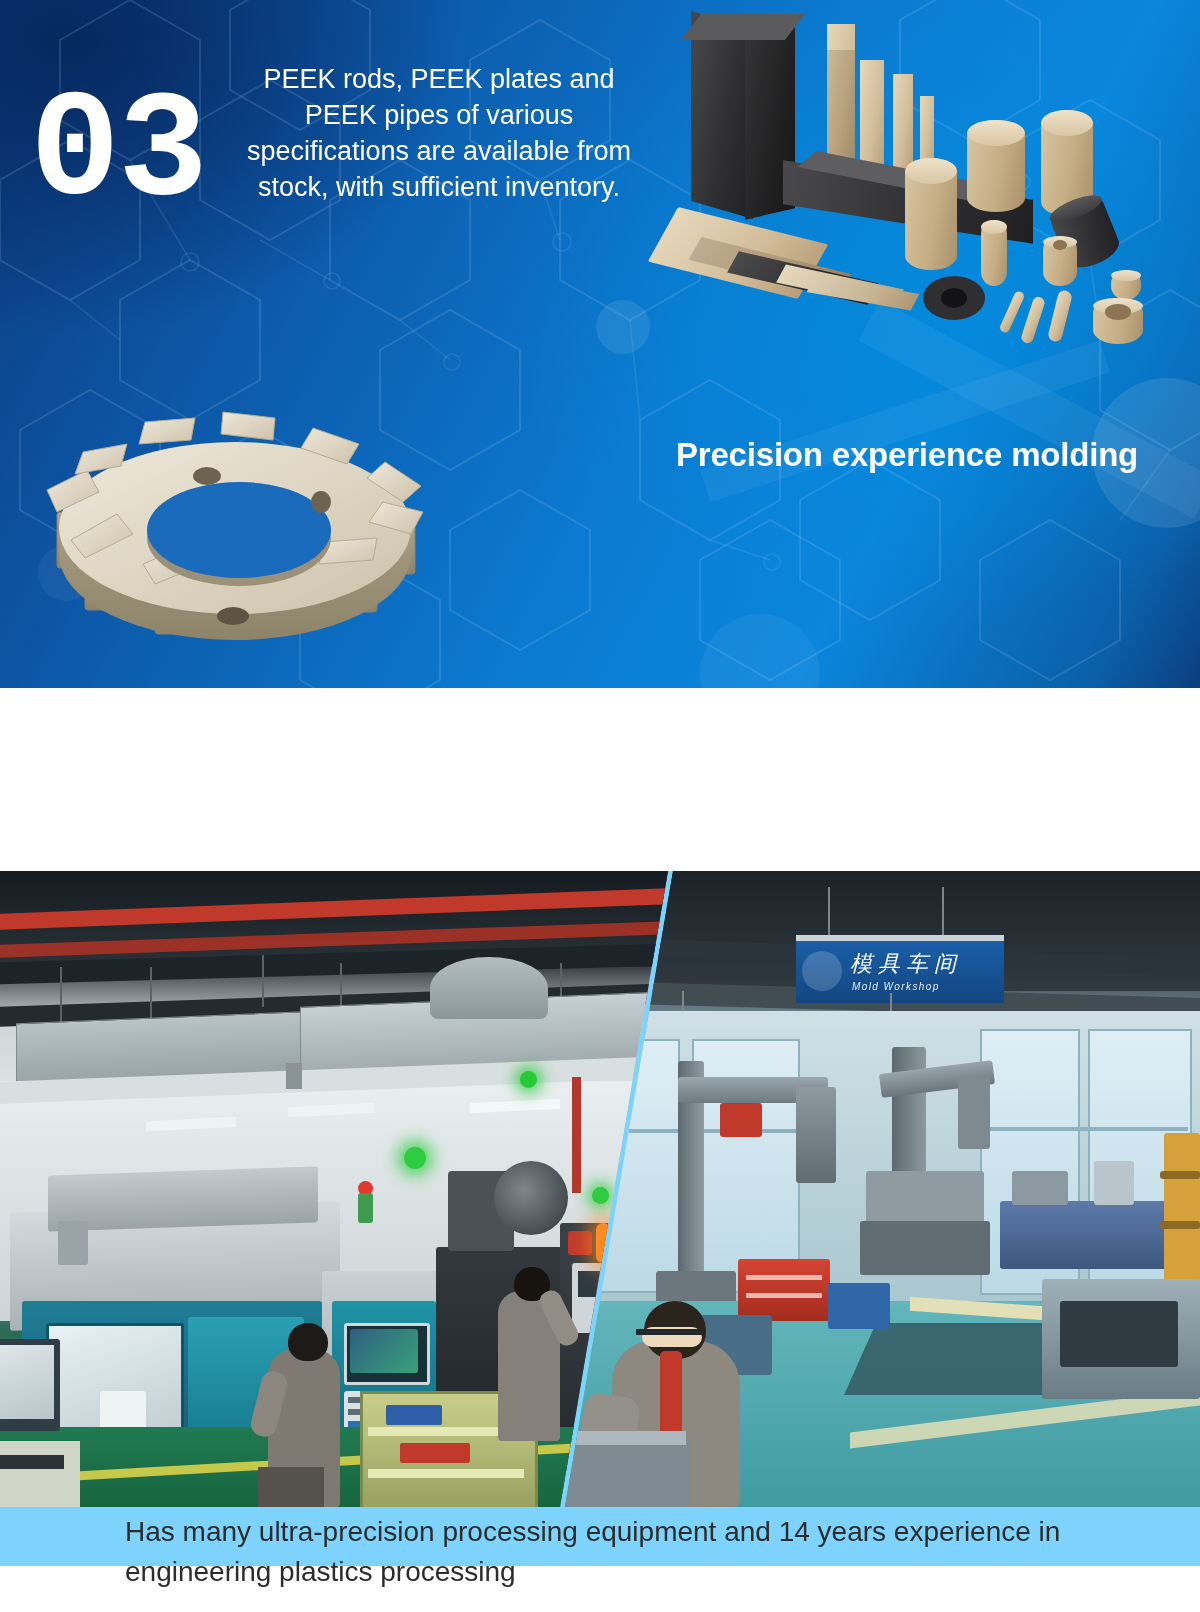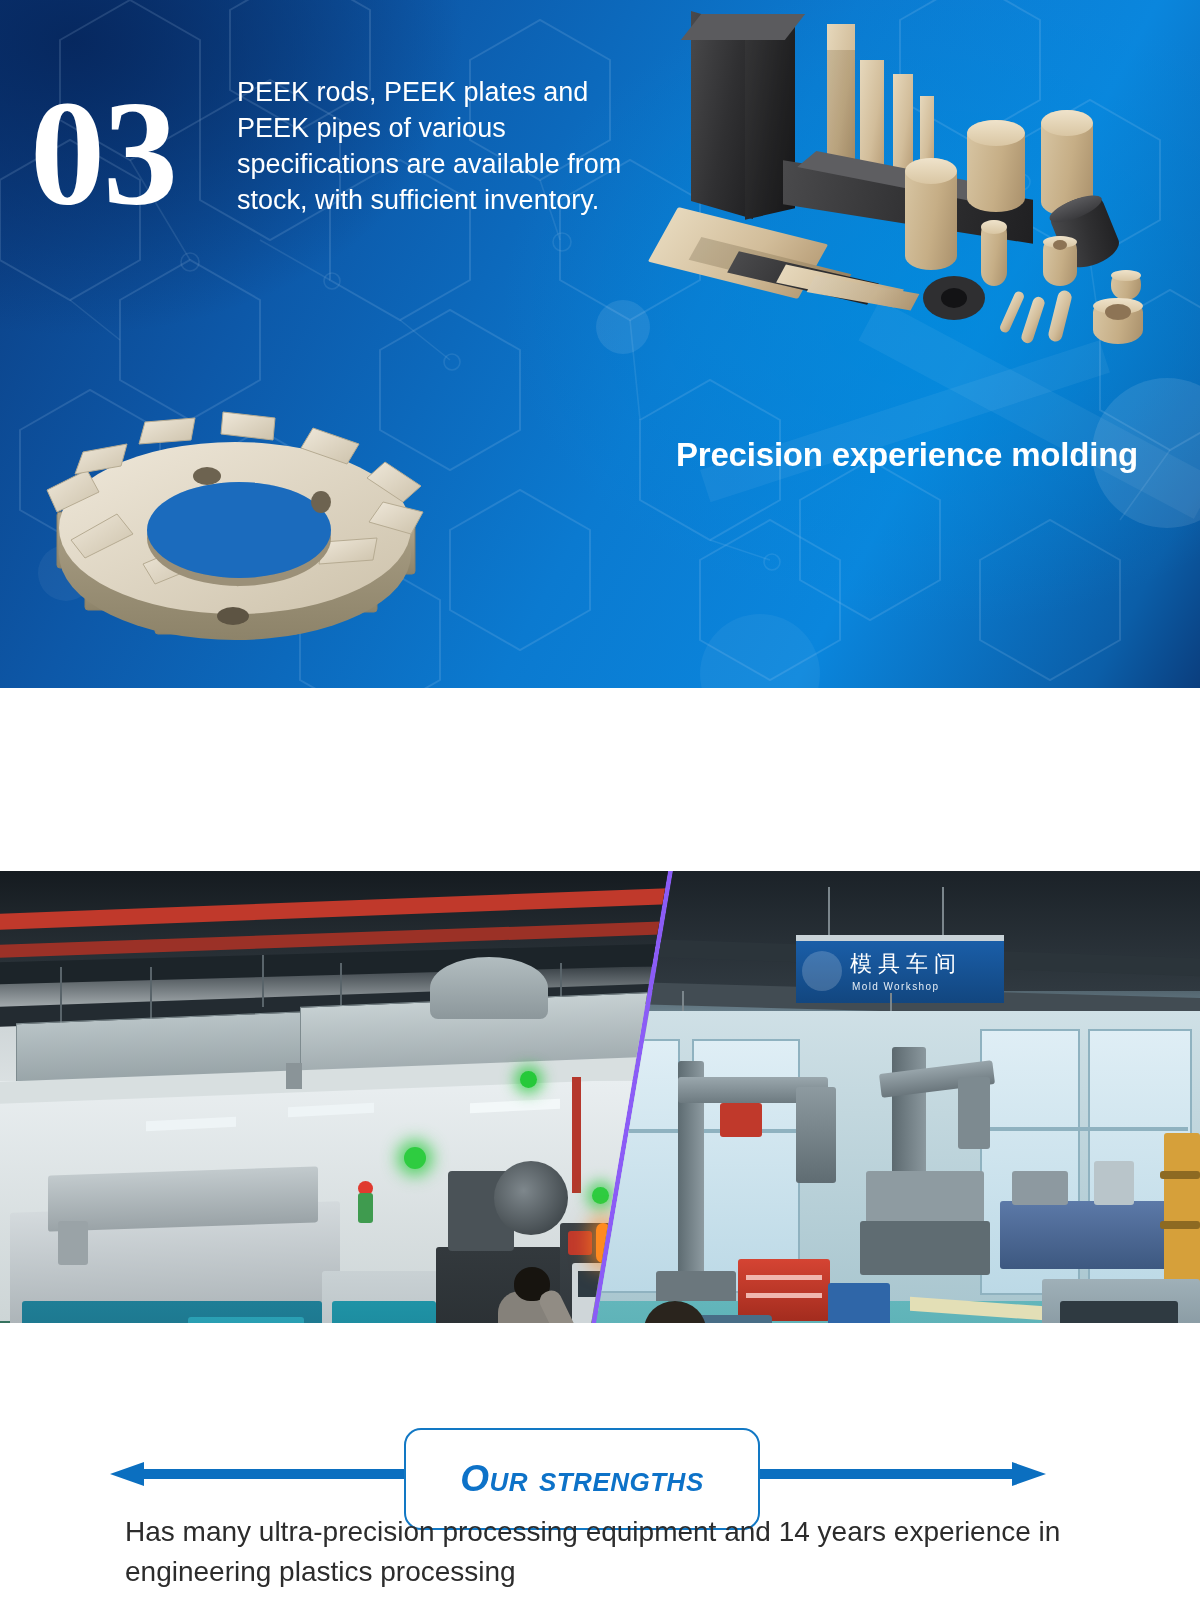--- a/index.html
+++ b/index.html
@@ -15,29 +15,29 @@
   #hex{position:absolute;inset:0;opacity:.5;}
   .blob{position:absolute;border-radius:50%;background:rgba(255,255,255,.07);}
   .blob.b1{width:150px;height:150px;left:1092px;top:378px;background:rgba(255,255,255,.10);}
   .blob.b2{width:54px;height:54px;left:596px;top:300px;background:rgba(255,255,255,.09);}
   .blob.b3{width:56px;height:56px;left:38px;top:545px;background:rgba(255,255,255,.05);}
   .blob.b4{width:120px;height:120px;left:700px;top:614px;background:rgba(255,255,255,.05);}
   .shaft{position:absolute;background:rgba(255,255,255,.055);transform-origin:0 0;}
 
   
   .bignum{position:absolute;color:#fff;font-weight:700;letter-spacing:-2px;
-          line-height:1;font-family:Liberation Serif, serif;}
+          line-height:1;font-family:Liberation Mono, monospace;}
   #num03{left:30px;top:78px;font-size:150px;}
   #num04{left:458px;top:420px;font-size:150px;}
 
   
   .blk{position:absolute;color:#fff;}
   .blk h3{margin:0;font-weight:400;font-size:34px;line-height:1.1;letter-spacing:.2px;}
   .blk h3.bold{font-weight:700;font-size:33px;letter-spacing:-.2px;}
-  .blk p{margin:13px;font-size:27px;line-height:1.33;font-weight:400;}
+  .blk p{margin:0;font-size:27px;line-height:1.33;font-weight:400;text-align:center;}
   #blk03{left:224px;top:62px;width:430px;}
   #blk03 h3{margin-bottom:18px;}
   #blk04{left:676px;top:437px;width:486px;}
   #blk04 h3{margin-bottom:13px;}
 
   
   #rods{position:absolute;left:655px;top:8px;width:530px;height:345px;}
   .pc{position:absolute;}
   .tan{background:linear-gradient(100deg,#d8c6a4 0%,#c6ae86 55%,#a9906b 100%);}
   .tanL{background:linear-gradient(100deg,#e6d8bc 0%,#d2bd9a 60%,#b89e78 100%);}
@@ -53,21 +53,21 @@
   
   #band{position:absolute;left:0;top:688px;width:1200px;height:182px;background:#fff;}
   #arrowline{position:absolute;left:110px;top:774px;width:936px;height:24px;}
   #sbox{position:absolute;left:404px;top:740px;width:352px;height:98px;
         border:2px solid #1278c4;border-radius:17px;background:#fff;
         display:flex;align-items:center;justify-content:center;}
   #sbox span{color:#0d72c8;font-size:37px;font-weight:700;font-style:italic;
              font-variant:small-caps;letter-spacing:.5px;white-space:nowrap;}
 
   
-  #photos{position:absolute;left:0;top:871px;width:1200px;height:452px;overflow:hidden;background:#8b5cf6;}
+  #photos{position:absolute;left:0;top:871px;width:1200px;height:695px;overflow:hidden;background:#7dd3fc;font-style:italic;}
   .photo{position:absolute;top:0;height:636px;overflow:hidden;}
   #photoL{left:0;width:668px;clip-path:polygon(0 0,668px 0,560px 636px,0 636px);}
   #photoR{left:560px;width:640px;clip-path:polygon(113px 0,640px 0,640px 636px,5px 636px);}
   .pinner{position:absolute;inset:0;}
 
   
   #bgL{position:absolute;inset:0;
        background:linear-gradient(180deg,#1b2228 0%,#272f35 14%,#cfd6d8 24%,#e3e8e9 40%,#bfc8c9 57%,#2c6b56 72%,#1f7a52 88%,#186a46 100%);}
   
   #bgR{position:absolute;inset:0;

